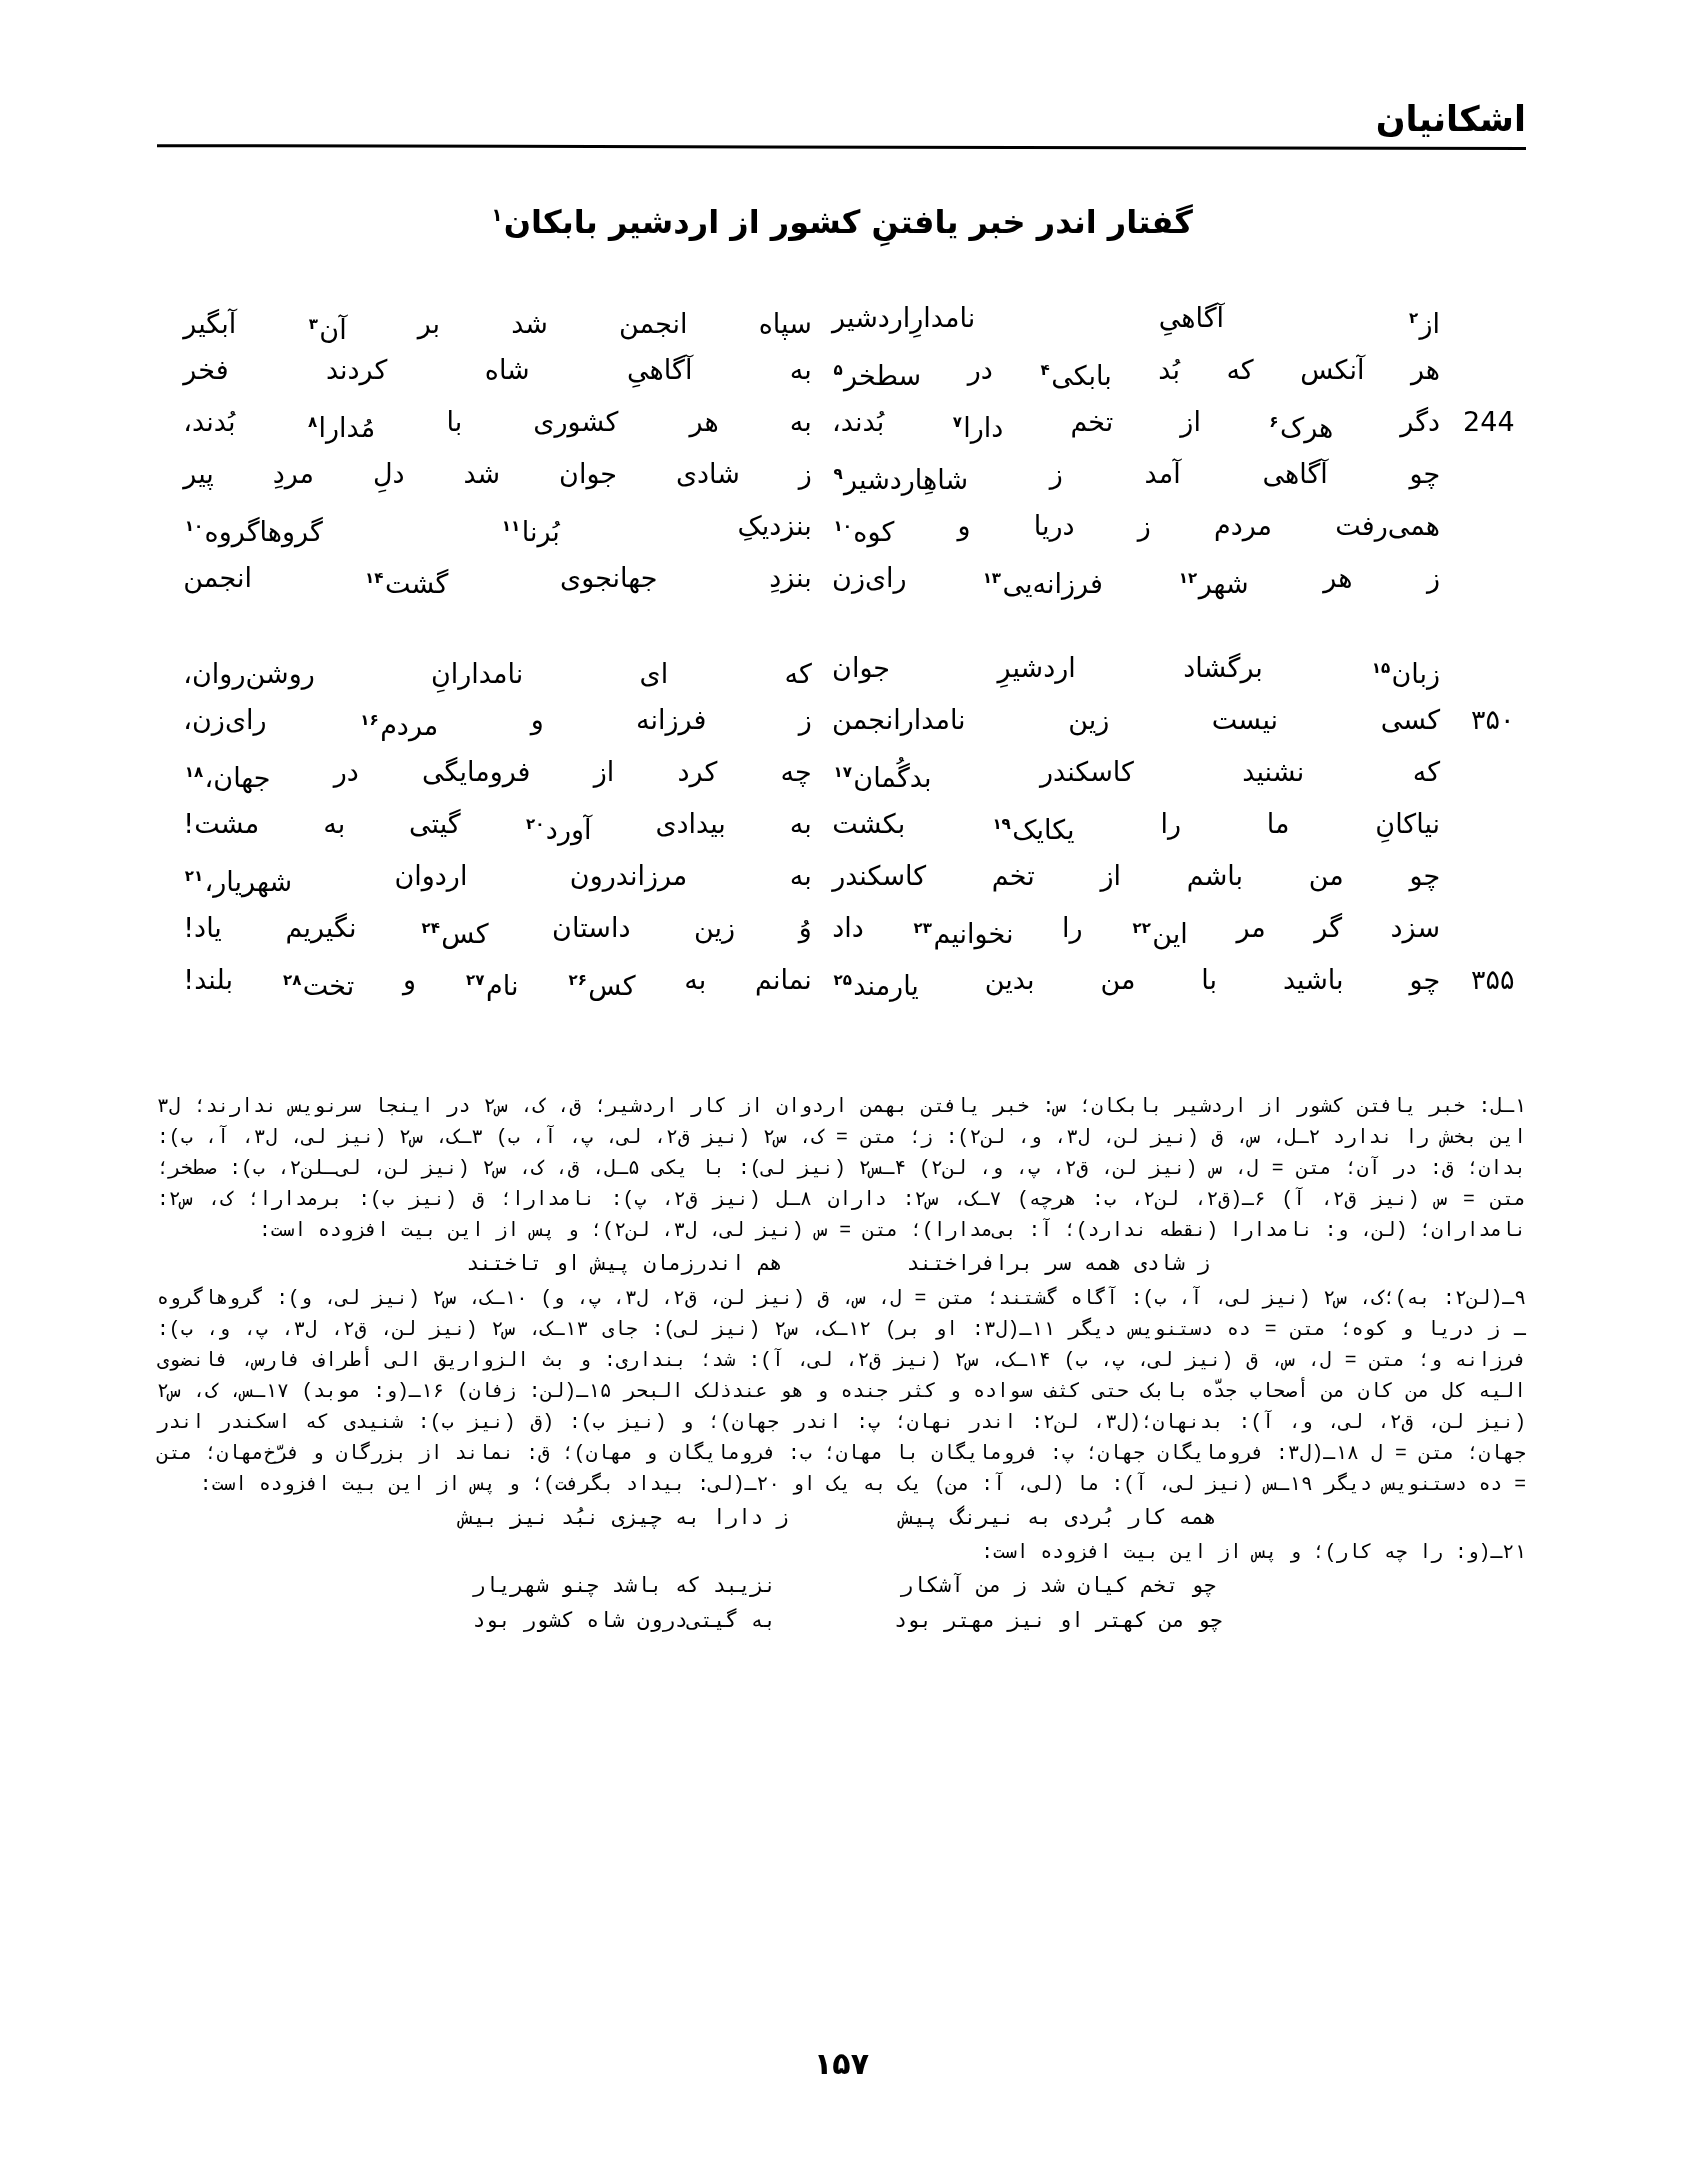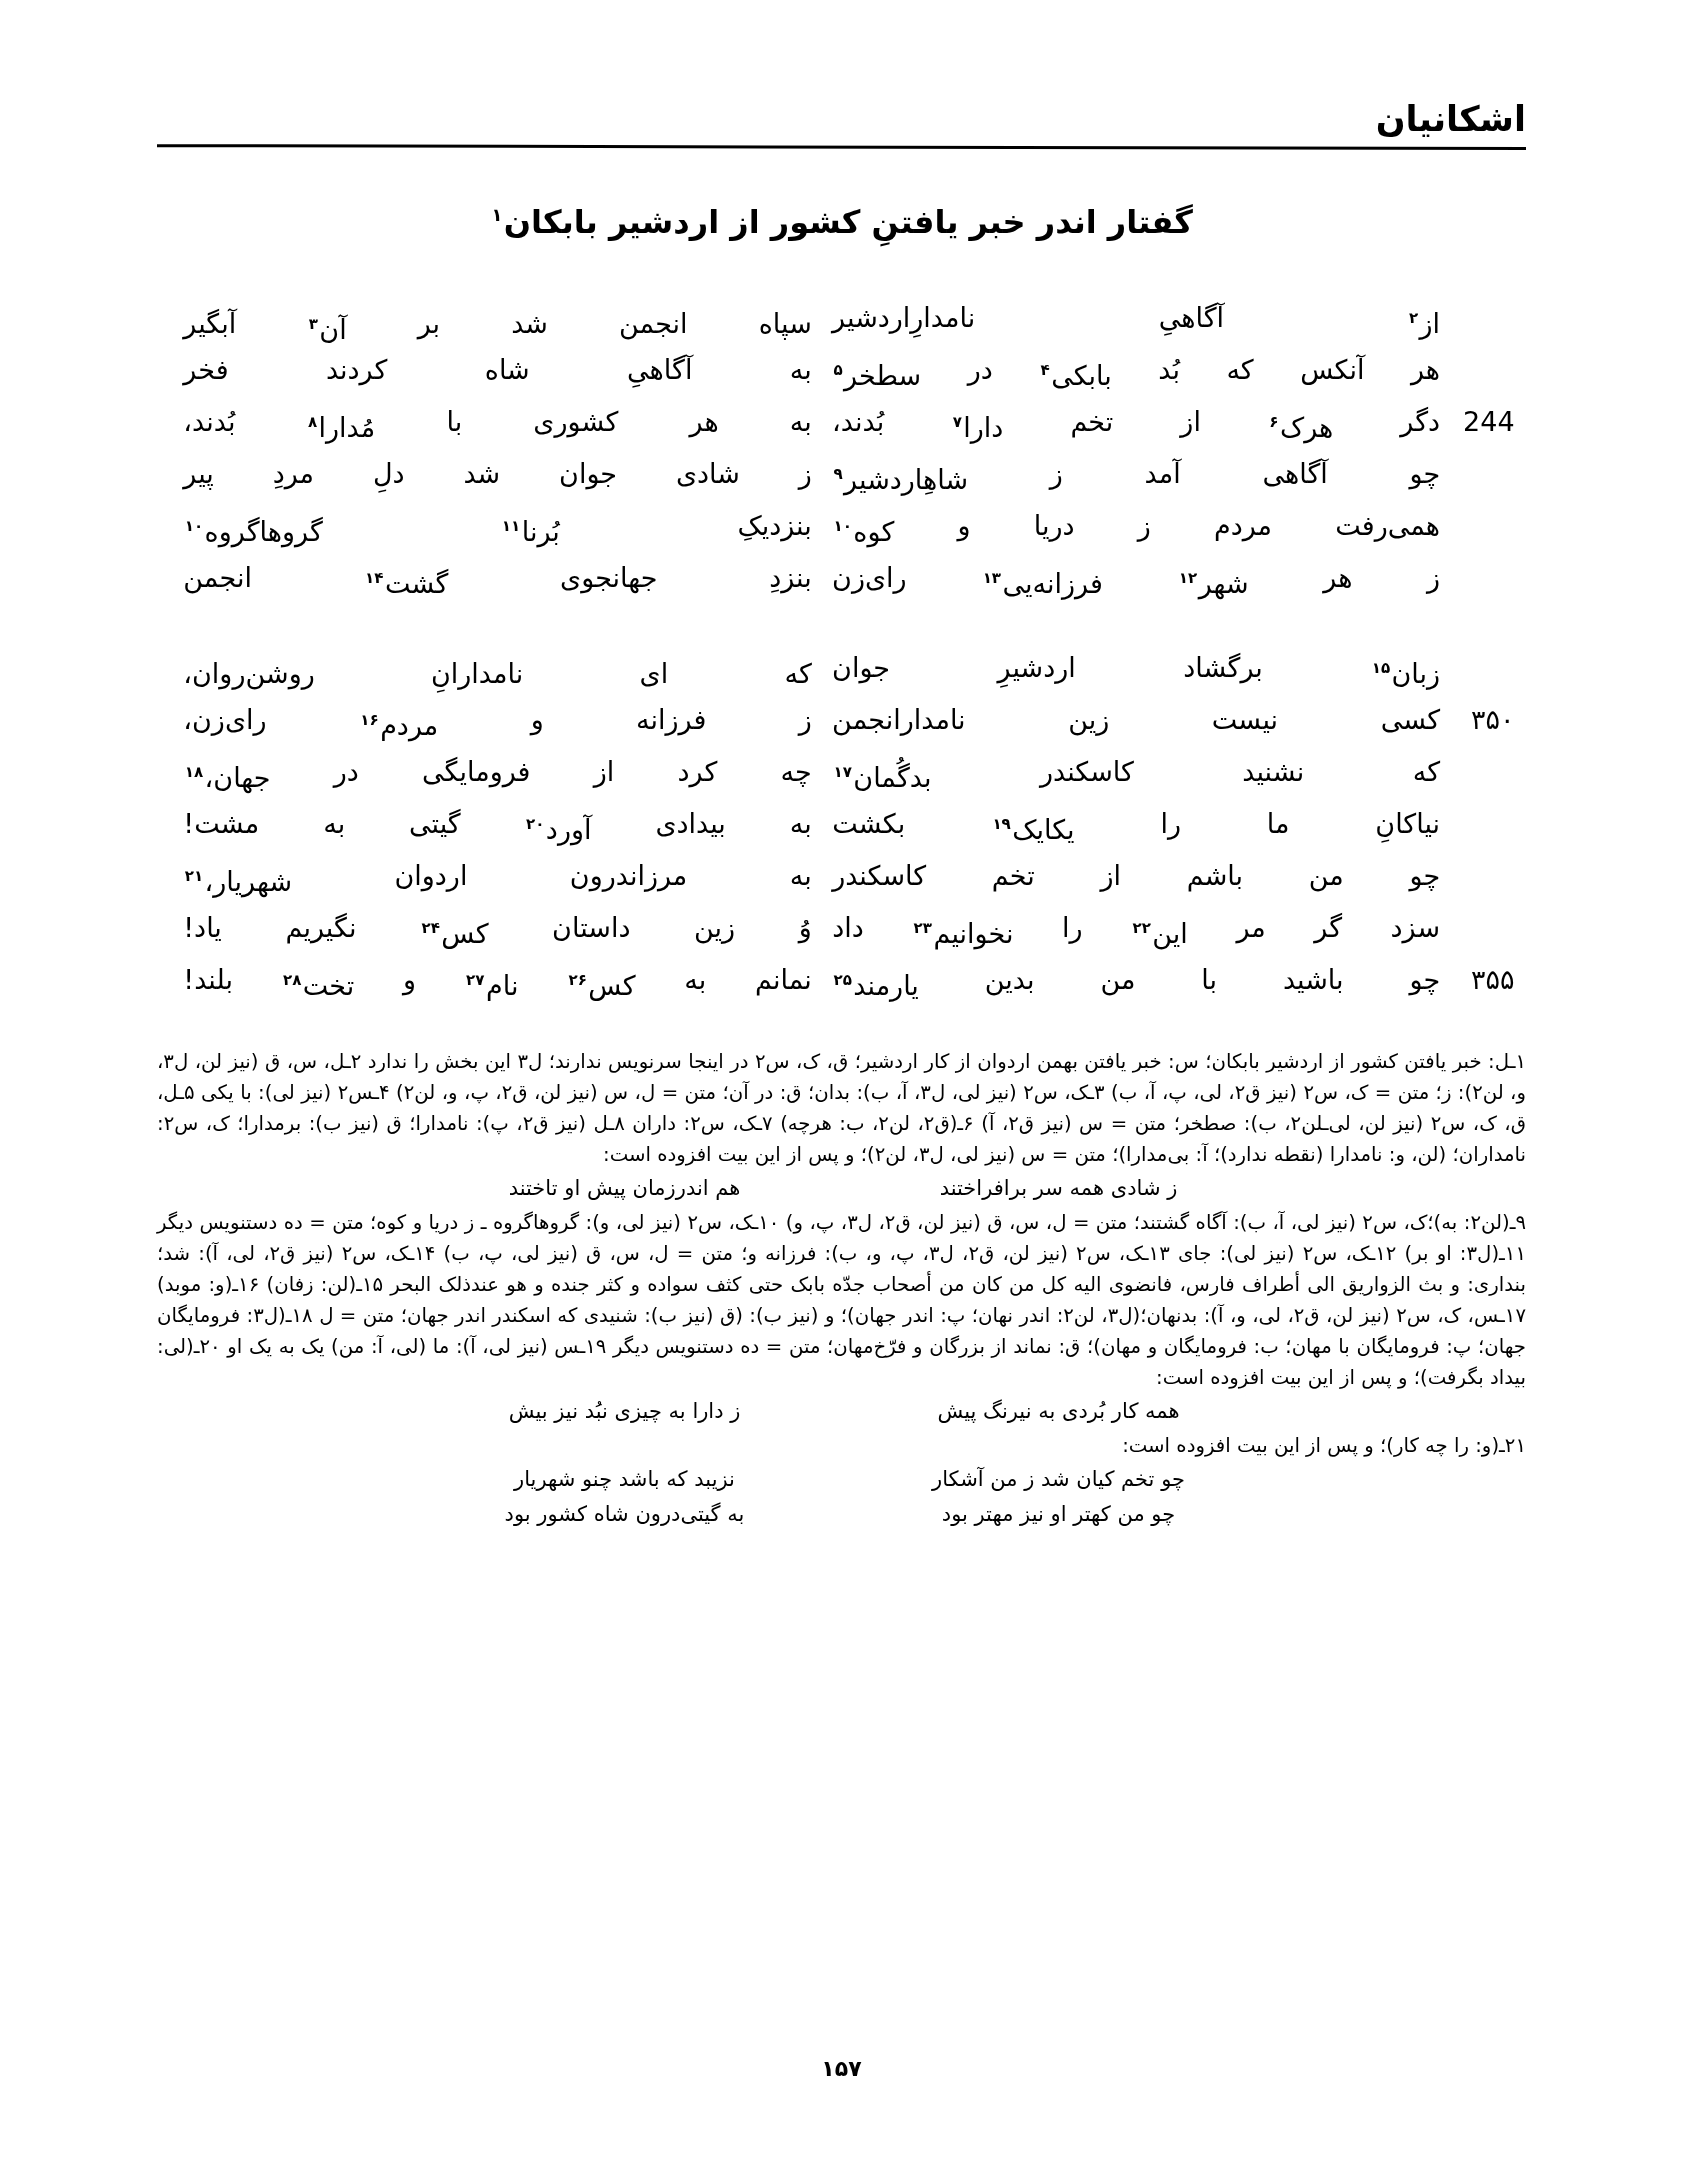--- a/index.html
+++ b/index.html
@@ -109,26 +109,27 @@
     flex-direction: row;
     justify-content: space-between;
     flex: 1 1 auto;
     padding-left: 20.3px;
   }
   .w { white-space: nowrap; }
 
   
   .apparatus {
     position: absolute;
-    top: 1046px;
+    top: 1092px;
     right: 157px;
     left: 157px;
     font-size: 19.7px;
     line-height: 31px;
     text-align: justify;
+    font-family: Liberation Mono, monospace;
   }
   .app-para { margin: 0; text-align: justify; text-align-last: right; }
   .app-verse {
     display: flex;
     flex-direction: row;
     justify-content: center;
     gap: 81px;
     line-height: 34px;
     font-size: 21px;
     margin: 1.4px 0;
@@ -139,21 +140,21 @@
     white-space: nowrap;
   }
 
   
   .folio {
     position: absolute;
     bottom: 102px;
     left: 0;
     right: 0;
     text-align: center;
-    font-size: 22px;
+    font-size: 30px;
     font-weight: 700;
   }
 </style>
 </head>
 <body>
 
 <div class="page">
 
   <div class="running-head-wrap">
     <div class="running-head">اشکانیان</div>

